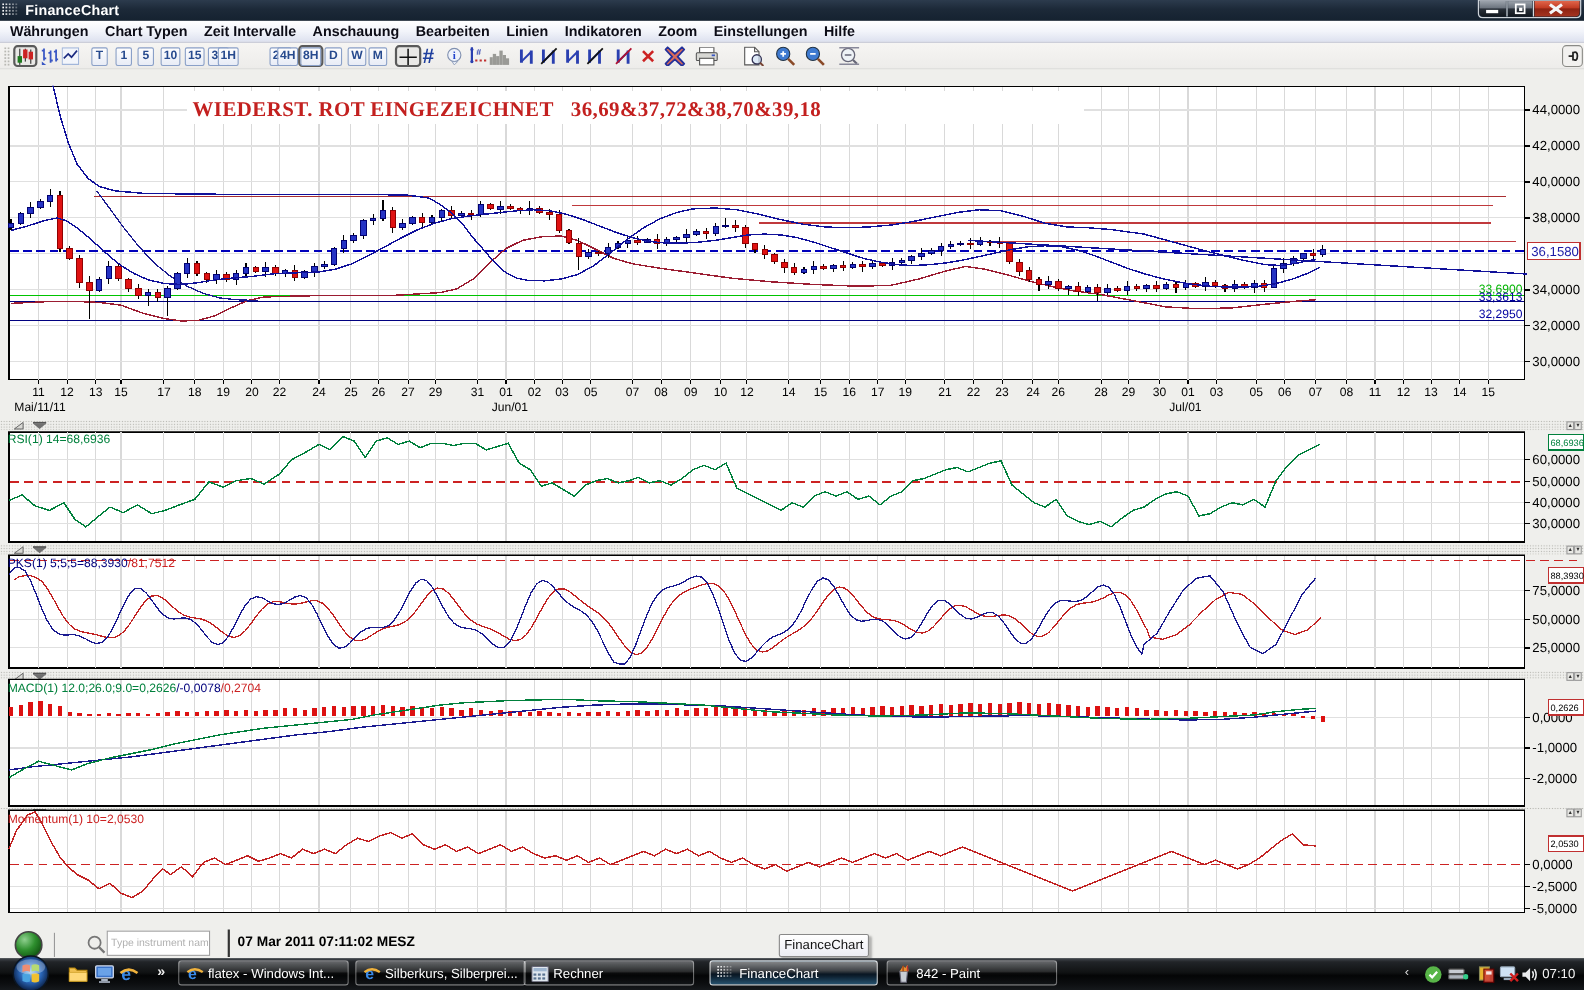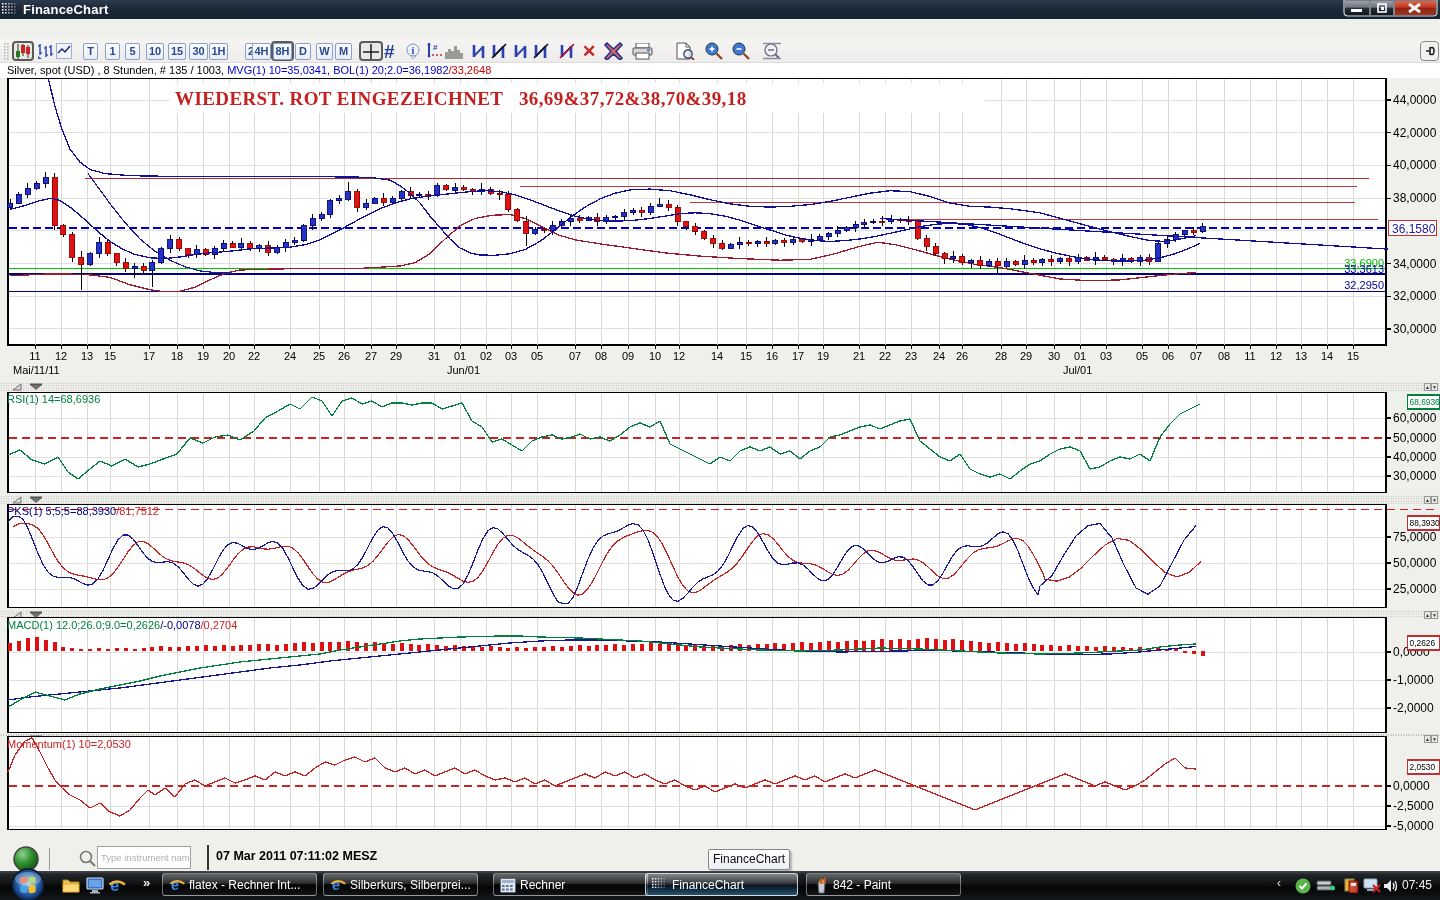--- a/index.html
+++ b/index.html
@@ -67,20 +67,23 @@
 <rect x="28" y="1" width="22" height="14" fill="url(#gb)"></rect>
 <path d="M52,1 L93,1 L93,11 Q93,15 89,15 L52,15 Z" fill="url(#rb)"></path>
 <line x1="27" y1="1" x2="27" y2="15" stroke="#dfe3e8" stroke-width="1"></line>
 <line x1="51" y1="1" x2="51" y2="15" stroke="#dfe3e8" stroke-width="1"></line>
 <rect x="8" y="9" width="11" height="3" fill="#fff"></rect>
 <rect x="35" y="4" width="8" height="8" fill="none" stroke="#fff" stroke-width="1.6"></rect>
 <rect x="38" y="7" width="3" height="3" fill="#fff"></rect>
 <path d="M66,4 L77,12 M77,4 L66,12" stroke="#f4f6f8" stroke-width="2.8"></path>
 </svg>
     </div>
+    <div id="menubar" class="abs">
+      <div style="padding-left:1px"><span class="mi">Währungen</span><span class="mi">Chart Typen</span><span class="mi">Zeit Intervalle</span><span class="mi">Anschauung</span><span class="mi">Bearbeiten</span><span class="mi">Linien</span><span class="mi">Indikatoren</span><span class="mi">Zoom</span><span class="mi">Einstellungen</span><span class="mi">Hilfe</span></div>
+    </div>
     <div id="toolbar" class="abs">
       <svg class="abs" style="left:3px;top:4px" width="6" height="17">
         <g fill="#b9b9b4">
           <rect x="1" y="0" width="1.6" height="1.6"></rect>
           <rect x="4" y="0" width="1.6" height="1.6"></rect>
           <rect x="1" y="3" width="1.6" height="1.6"></rect>
           <rect x="4" y="3" width="1.6" height="1.6"></rect>
           <rect x="1" y="6" width="1.6" height="1.6"></rect>
           <rect x="4" y="6" width="1.6" height="1.6"></rect>
           <rect x="1" y="9" width="1.6" height="1.6"></rect>
@@ -117,21 +120,21 @@
       <svg class="ticon" style="left:56px;top:4px" width="16" height="16">
         <rect x="0.5" y="0.5" width="15" height="15" fill="#f2f5fb" stroke="#9ab0d8"></rect>
 <polyline points="2,10 6,6 9,9 14,3" fill="none" stroke="#1a2a80" stroke-width="1.5"></polyline>
       </svg>
       <div class="tbtn" style="left:83px;width:15px">T</div>
       <div class="tbtn" style="left:105px;width:15px">1</div>
       <div class="tbtn" style="left:125px;width:15px">5</div>
       <div class="tbtn" style="left:146px;width:18px">10</div>
       <div class="tbtn" style="left:168px;width:18px">15</div>
       <div class="tbtn" style="left:189px;width:19px">30</div>
-      <div class="tbtn" style="left:209px;width:19px">1H</div>
+      <div class="tbtn" style="left:198px;width:19px">1H</div>
       <div class="tbtn" style="left:245px;width:20px">2H</div>
       <div class="tbtn" style="left:252px;width:19px">4H</div>
       <div class="tbtn" style="left:295px;width:16px">D</div>
       <div class="tbtn" style="left:316px;width:17px">W</div>
       <div class="tbtn" style="left:335px;width:17px">M</div>
       <div class="abs pressed" style="left:271px;width:23px"></div>
       <div class="tbtn" style="left:273px;width:19px;top:4px;border-color:#8aa0c8">8H</div>
       <div class="abs pressed" style="left:359px;width:24px"></div>
       <svg class="ticon" style="left:363px;top:5px" width="16" height="15">
         <line x1="8" y1="0" x2="8" y2="15" stroke="#111" stroke-width="1.4"></line>
@@ -233,23 +236,20 @@
         <circle cx="10" cy="8" r="6" fill="#eef2f6" stroke="#667" stroke-width="1.2"></circle>
         <line x1="7" y1="8" x2="13" y2="8" stroke="#667" stroke-width="1.4"></line>
         <line x1="14.5" y1="12.5" x2="18" y2="16" stroke="#667" stroke-width="2"></line>
         <line x1="2" y1="16.5" x2="20" y2="16.5" stroke="#889" stroke-width="1.4"></line>
         <line x1="2" y1="1.5" x2="20" y2="1.5" stroke="#889" stroke-width="1.4"></line>
       </svg>
       <div class="abs" style="left:1420px;top:2px;width:19px;height:20px;border:1px solid #8a8a86;border-radius:4px;background:#f2f1ef"></div>
       <svg class="ticon" style="left:1424px;top:5px" width="12" height="14">
         <path d="M2,7 L6,7 M6,3 L6,11 M6,4 Q10,2 10,7 Q10,12 6,10" fill="none" stroke="#222" stroke-width="1.6"></path>
       </svg>
-    </div>
-    <div id="infoline" class="abs">
-      <span style="position:absolute;left:7px;top:1px"><span style="color:#000">Silver, spot (USD) , 8 Stunden, # 135 / 1003, </span><span style="color:#0000cc">MVG(1) 10=35,0341, BOL(1) 20;2.0=36,1982</span><span style="color:#cc0000">/33,2648</span></span>
     </div>
     <svg id="main" class="abs" style="left:0;top:78px" width="1440" height="302" shape-rendering="crispEdges">
       <rect x="8" y="0.5" width="1378" height="266.5" fill="#fff" stroke="#000" stroke-width="1.4"></rect>
       <line x1="35" y1="1" x2="35" y2="267.0" stroke="#d9d9d9" stroke-width="1"></line>
       <line x1="61" y1="1" x2="61" y2="267.0" stroke="#d9d9d9" stroke-width="1"></line>
       <line x1="87" y1="1" x2="87" y2="267.0" stroke="#d9d9d9" stroke-width="1"></line>
       <line x1="110" y1="1" x2="110" y2="267.0" stroke="#d9d9d9" stroke-width="1"></line>
       <line x1="149" y1="1" x2="149" y2="267.0" stroke="#d9d9d9" stroke-width="1"></line>
       <line x1="177" y1="1" x2="177" y2="267.0" stroke="#d9d9d9" stroke-width="1"></line>
       <line x1="203" y1="1" x2="203" y2="267.0" stroke="#d9d9d9" stroke-width="1"></line>
@@ -1197,32 +1197,32 @@
         </g>
       </svg>
       <div class="abs" style="left:143px;top:4px;color:#eee;font-size:13px;font-weight:bold">»</div>
       <div class="tkb" style="left:162px;width:155px">
         <svg class="abs" style="left:6px;top:3px" width="17.1" height="16.2">
           <g transform="scale(0.9)">
             <text x="2.2" y="14" font-size="16" font-weight="bold" font-family="Liberation Sans" fill="#3a8ae8">e</text>
             <path d="M1.5,7.5 Q9,1.5 17,7.5" fill="none" stroke="#f0b23c" stroke-width="2.4"></path>
           </g>
         </svg>
-        <span>flatex - Rechner Int...</span>
+        <span>flatex - Windows Int...</span>
       </div>
       <div class="tkb" style="left:323px;width:155px">
         <svg class="abs" style="left:6px;top:3px" width="17.1" height="16.2">
           <g transform="scale(0.9)">
             <text x="2.2" y="14" font-size="16" font-weight="bold" font-family="Liberation Sans" fill="#3a8ae8">e</text>
             <path d="M1.5,7.5 Q9,1.5 17,7.5" fill="none" stroke="#f0b23c" stroke-width="2.4"></path>
           </g>
         </svg>
         <span>Silberkurs, Silberprei...</span>
       </div>
-      <div class="tkb" style="left:493px;width:155px">
+      <div class="tkb" style="left:476px;width:155px">
         <svg class="abs" style="left:6px;top:4px" width="16" height="15">
           <rect x="0.5" y="0.5" width="15" height="14" rx="1" fill="#dfe6ee" stroke="#667"></rect>
           <rect x="2" y="2" width="12" height="3" fill="#9fb6d0"></rect>
           <g fill="#5a7290">
             <rect x="2" y="7" width="2.6" height="2"></rect>
             <rect x="6" y="7" width="2.6" height="2"></rect>
             <rect x="10" y="7" width="2.6" height="2"></rect>
             <rect x="2" y="10.5" width="2.6" height="2"></rect>
             <rect x="6" y="10.5" width="2.6" height="2"></rect>
             <rect x="10" y="10.5" width="2.6" height="2"></rect>
@@ -1281,14 +1281,14 @@
       </svg>
       <svg class="trayico" style="left:1363px" width="19" height="16">
         <rect x="1" y="1" width="13" height="9" rx="1" fill="#cfe2f4" stroke="#9ab"></rect>
         <rect x="4" y="11" width="7" height="2" fill="#9ab"></rect>
         <path d="M10,7 L17,14 M17,7 L10,14" stroke="#d02020" stroke-width="2.2"></path>
       </svg>
       <svg class="trayico" style="left:1383px" width="16" height="16">
         <path d="M1,6 L4,6 L8,2 L8,14 L4,10 L1,10 Z" fill="#e8eaec"></path>
         <path d="M10,5 Q12,8 10,11 M12,3 Q15,8 12,13" fill="none" stroke="#e8eaec" stroke-width="1.4"></path>
       </svg>
-      <div class="abs" style="left:1402px;top:7px;color:#f2f2f2;font-size:12px">07:45</div>
+      <div class="abs" style="left:1402px;top:7px;color:#f2f2f2;font-size:12px">07:10</div>
     </div>
   </div>
 </body></html>

